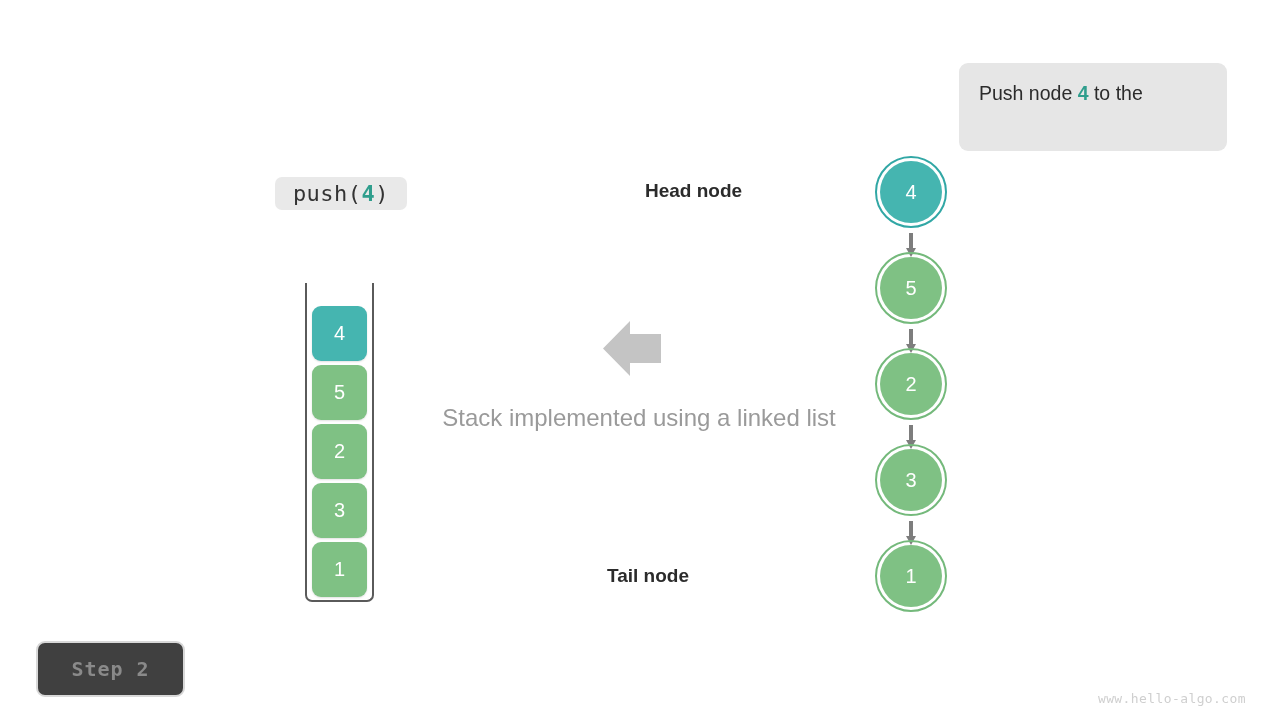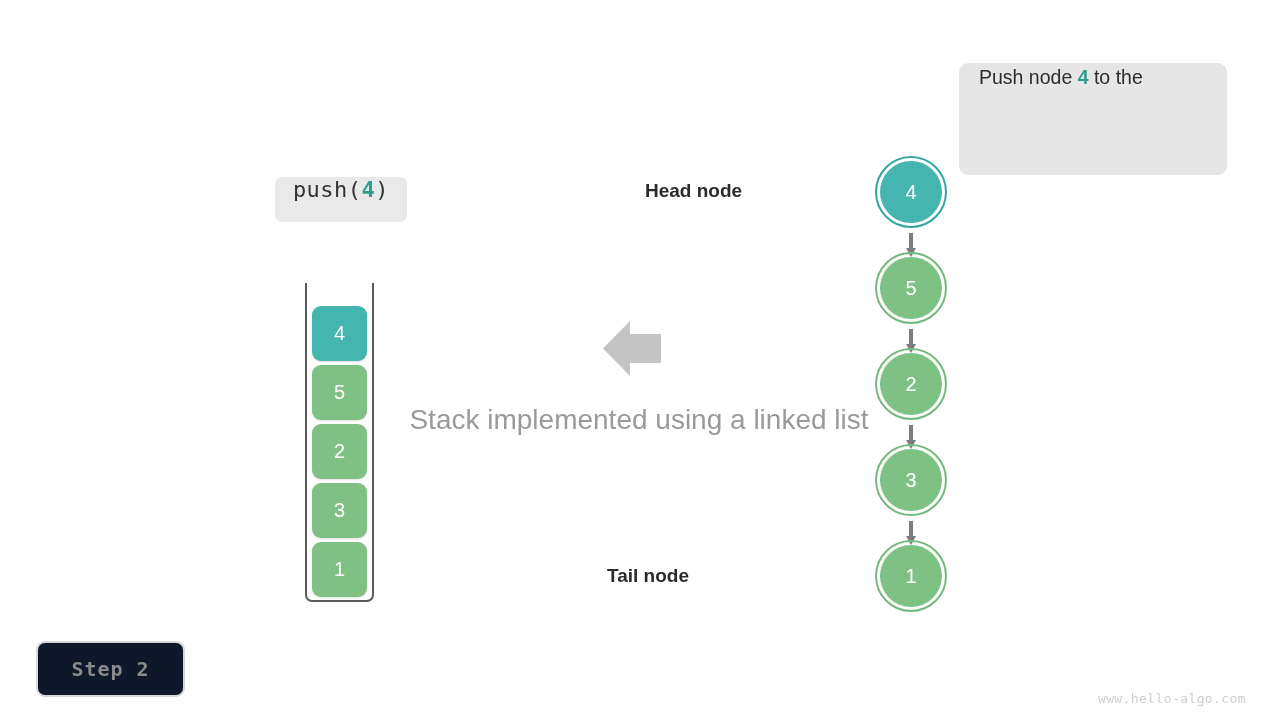--- a/index.html
+++ b/index.html
@@ -17,45 +17,45 @@
   }
 
   
   .abs { position: absolute; }
 
   
   #tooltip-box {
     left: 959px;
     top: 63px;
     width: 268px;
-    height: 112px;
+    height: 88px;
     background: #e6e6e6;
     border-radius: 9px;
     box-sizing: border-box;
-    padding: 1px 20px 0 20px;
+    padding: 17px 20px 0 20px;
   }
   #tooltip-box .line {
     font-size: 19.5px;
     line-height: 27px;
     color: #2b2b2b;
     white-space: nowrap;
     font-family: "Liberation Sans", sans-serif;
   }
   .accent-teal { color: #2f9e8d; font-weight: bold; }
 
   
   #push-chip {
     left: 275px;
     top: 177px;
     width: 132px;
-    height: 45px;
+    height: 33px;
     background: #e9e9e9;
     border-radius: 7px;
     display: flex;
-    align-items: flex-start;
+    align-items: center;
     justify-content: center;
   }
   #push-chip .code {
     font-family: "DejaVu Sans Mono", "Liberation Mono", monospace;
     font-size: 22px;
     color: #333333;
     letter-spacing: 0.5px;
   }
 
   
@@ -99,21 +99,21 @@
     width: 58px;
     height: 55px;
   }
 
   
   #center-caption {
     left: 0px;
     top: 404px;
     width: 1280px;
     text-align: center;
-    font-size: 28px;
+    font-size: 24px;
     color: #9a9a9a;
   }
   #center-caption-inner { display: inline-block; transform: translateX(-1px); }
 
   
   #linked-list { left: 880px; top: 153px; width: 80px; height: 470px; }
 
   .ll-node {
     position: absolute;
     left: 0px;
@@ -164,21 +164,21 @@
   #tail-label { left: 607px; top: 565px; width: 222px; }
 
   
   #step-badge {
     left: 36px;
     top: 641px;
     width: 145px;
     height: 52px;
     border: 2px solid #d8d8d8;
     border-radius: 9px;
-    background: #0f172a;
+    background: #404040;
     display: flex;
     align-items: center;
     justify-content: center;
   }
   #step-badge .txt {
     font-family: "DejaVu Sans Mono", "Liberation Mono", monospace;
     font-size: 20px;
     font-weight: bold;
     color: #8a8a8a;
     letter-spacing: 1px;

